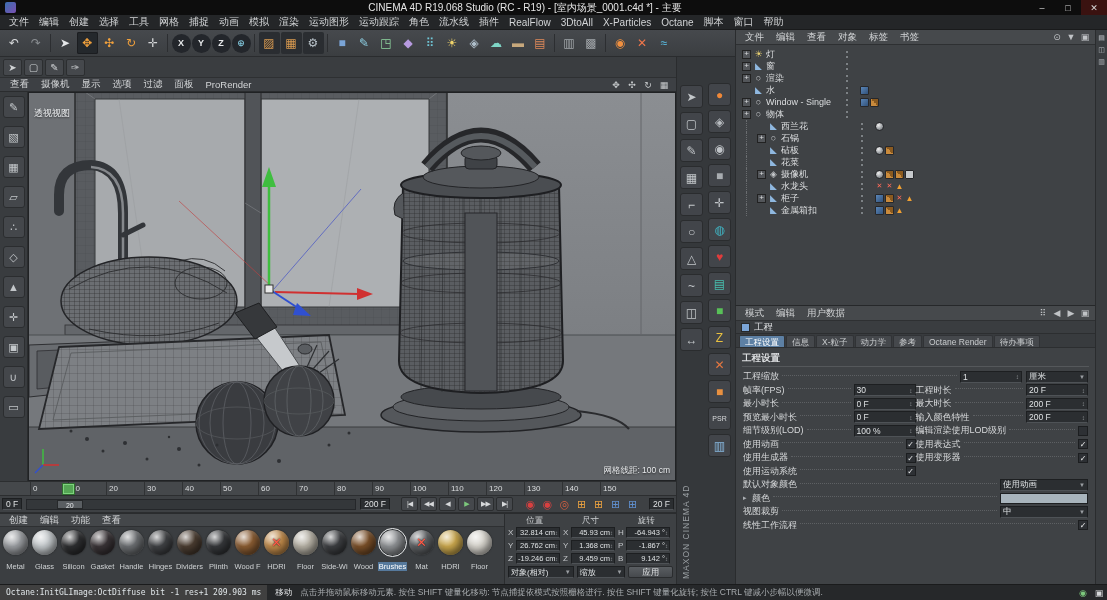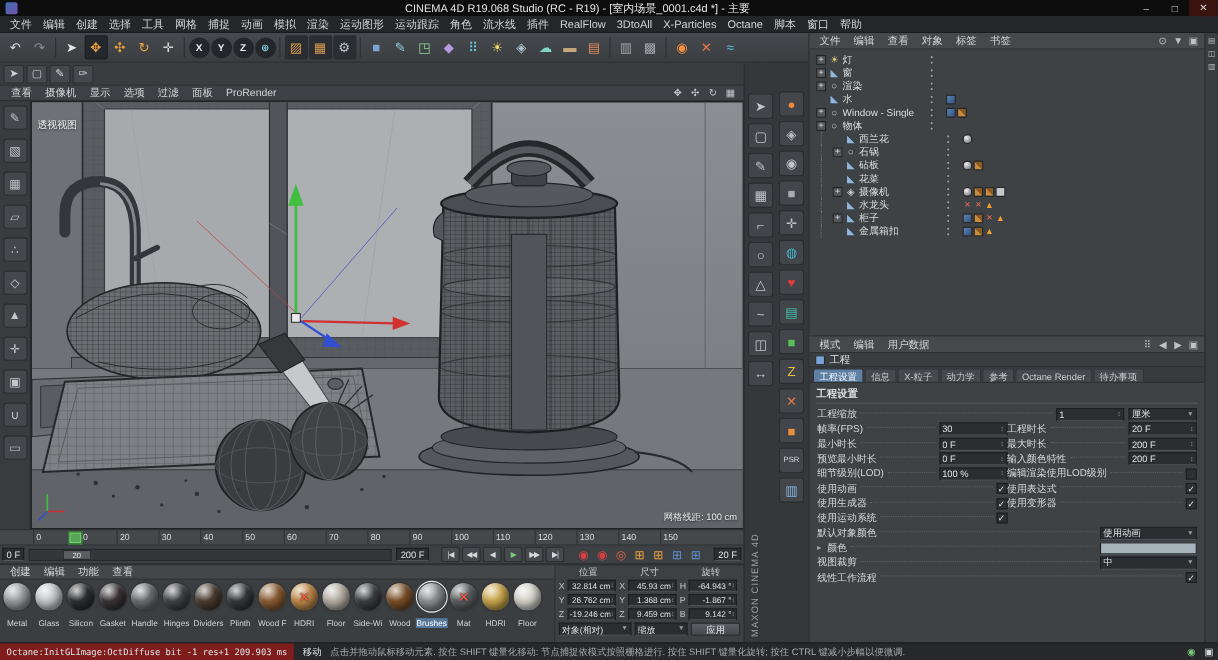--- a/index.html
+++ b/index.html
@@ -201,21 +201,21 @@
   .tri{font-size:7px;color:#aaaeb2;margin-right:2px;width:7px;flex:none;}
 
   
   #edgestrip{position:absolute;left:1095px;top:30px;width:12px;height:554px;background:#3a3d40;
              border-left:1px solid #2a2c2e;display:flex;flex-direction:column;align-items:center;padding-top:3px;}
   .strip-icon{width:9px;height:9px;margin-bottom:3px;font-size:7px;color:#b8bcc0;line-height:9px;text-align:center;}
 
   
   #statusbar{position:absolute;left:0;top:584px;width:1107px;height:16px;background:#26282a;
              border-top:1px solid #1a1b1c;display:flex;align-items:center;font-size:8.5px;}
-  #status-left{background:#7f1d1d;color:#dfe5e8;height:100%;display:flex;align-items:center;
+  #status-left{background:#404040;color:#dfe5e8;height:100%;display:flex;align-items:center;
                padding:0 6px;white-space:nowrap;font-family:"DejaVu Sans Mono",monospace;font-size:8px;}
   #status-mode{color:#e6e8ea;padding:0 8px;white-space:nowrap;}
   #status-hint{flex:1;color:#a7abae;white-space:nowrap;overflow:hidden;}
   .status-icon{width:16px;text-align:center;font-size:9px;flex:none;}
 </style>
 </head>
 <body>
 
 <div id="app" data-name="application-window">
 

